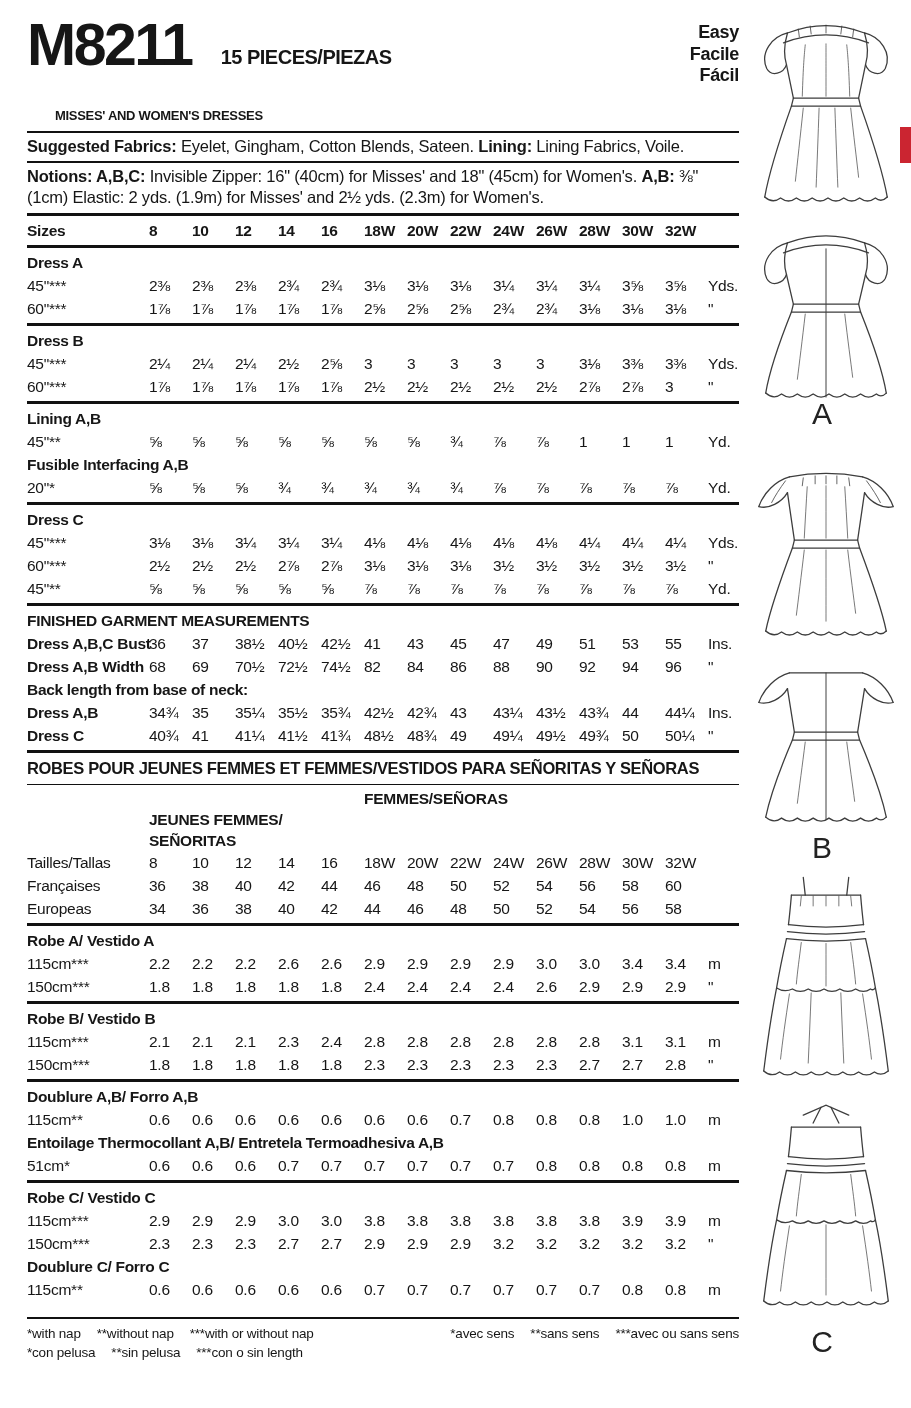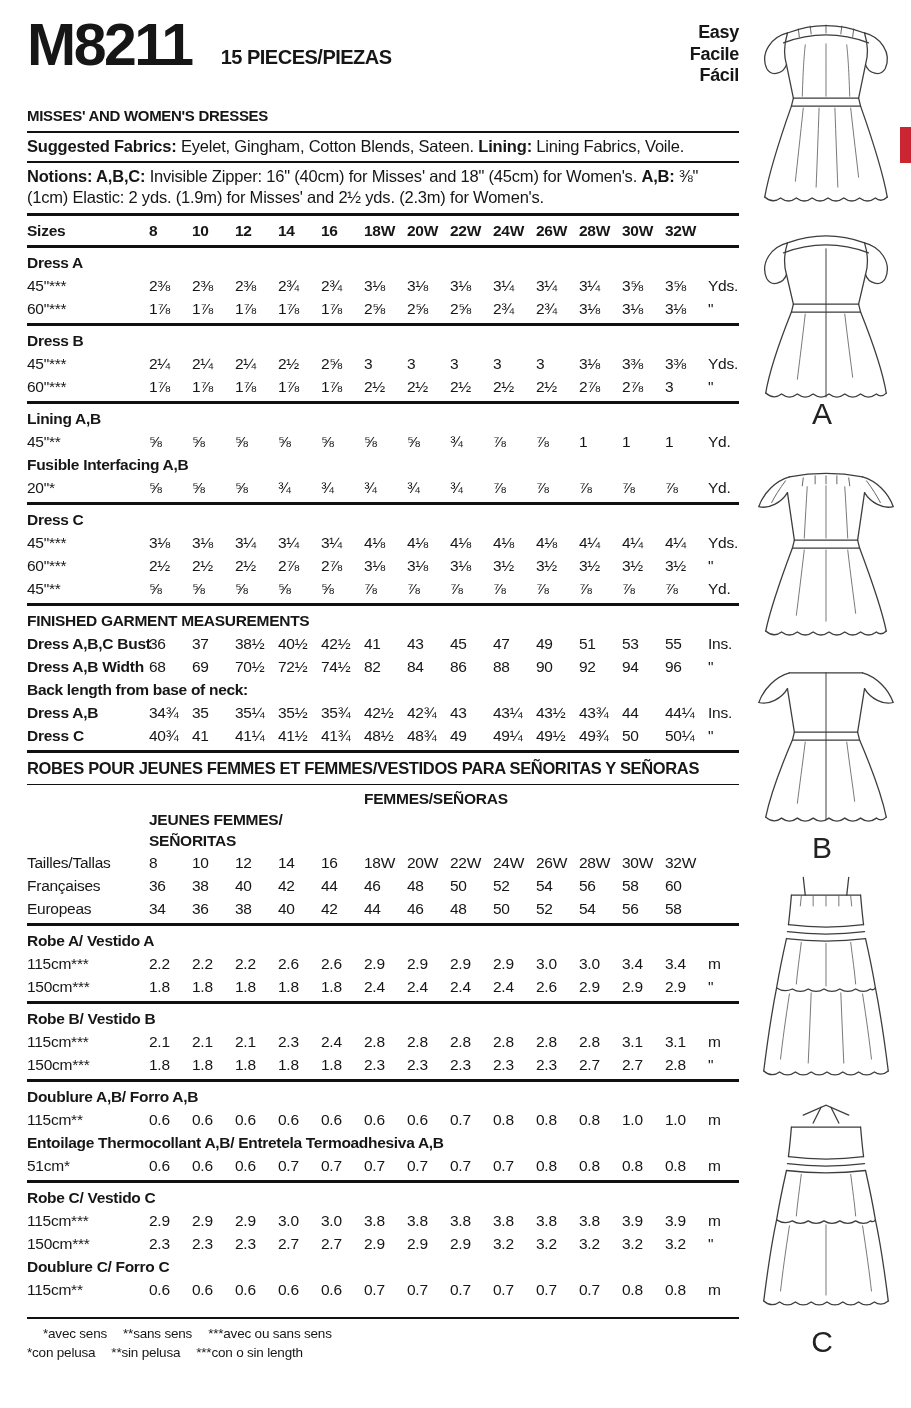--- a/index.html
+++ b/index.html
@@ -8,21 +8,21 @@
     font-family:"Liberation Sans",sans-serif;color:#161616;
     -webkit-font-smoothing:antialiased;
   }
   .content{position:absolute;left:27px;top:0;width:712px;}
   
   .masthead{display:flex;justify-content:space-between;align-items:flex-start;padding-top:14px;height:88px;}
   .m-left{display:flex;align-items:flex-end;gap:29px;}
   .pattern-number{font-size:59px;font-weight:700;letter-spacing:-2.5px;line-height:62px;}
   .pieces{font-size:20px;font-weight:700;letter-spacing:-0.5px;margin-bottom:7px;}
   .m-right{text-align:right;font-weight:700;font-size:18px;line-height:21.5px;padding-top:8px;letter-spacing:-0.3px;}
-  .doc-title{font-weight:700;font-size:15px;letter-spacing:-0.3px;line-height:24px;margin-top:2px;}
+  .doc-title{font-weight:700;font-size:13px;letter-spacing:-0.3px;line-height:24px;margin-top:2px;margin-left:28px;}
   .rule{height:3px;background:#111;margin:3px 0;}
   .rule.thin{height:1.6px;}
   .rule.footer{height:2px;margin-top:16px;margin-bottom:5px;}
   .rich{font-size:16.5px;line-height:21.5px;letter-spacing:-0.2px;margin:3px 0 4px 0;}
   .rich .b{font-weight:700;}
   
   .grid-row{display:grid;grid-template-columns:122px repeat(13,43px) 1fr;font-size:15.5px;line-height:23px;letter-spacing:-0.25px;align-items:baseline;}
   .grid-row .lbl{white-space:nowrap;}
   .grid-row .lbl.b,.grid-row .grp,.heading-row{font-weight:700;}
   .sizes-row{font-weight:700;}
@@ -548,20 +548,21 @@
         <div class="val">0.7</div>
         <div class="val">0.8</div>
         <div class="val">0.8</div>
         <div class="unit">m</div>
       </div>
     </div>
 
   <div class="rule footer"></div>
   <div class="footnotes">
     <div class="fn-line1">
+      <div class="en" id="fn-en"><span>*with nap</span><span>**without nap</span><span>***with or without nap</span></div>
       <div class="fr" id="fn-fr"><span>*avec sens</span><span>**sans sens</span><span>***avec ou sans sens</span></div>
     </div>
     <div class="es" id="fn-es"><span>*con pelusa</span><span>**sin pelusa</span><span>***con o sin length</span></div>
   </div>
 </div>
 
 <div class="figs">
   <div class="fig" id="fig-a-front">
     <svg viewBox="0 0 170 206" fill="none" stroke="#3d3d3d" stroke-width="1.3" stroke-linecap="round">
       <path d="M46,20 Q85,5 124,20"></path>

